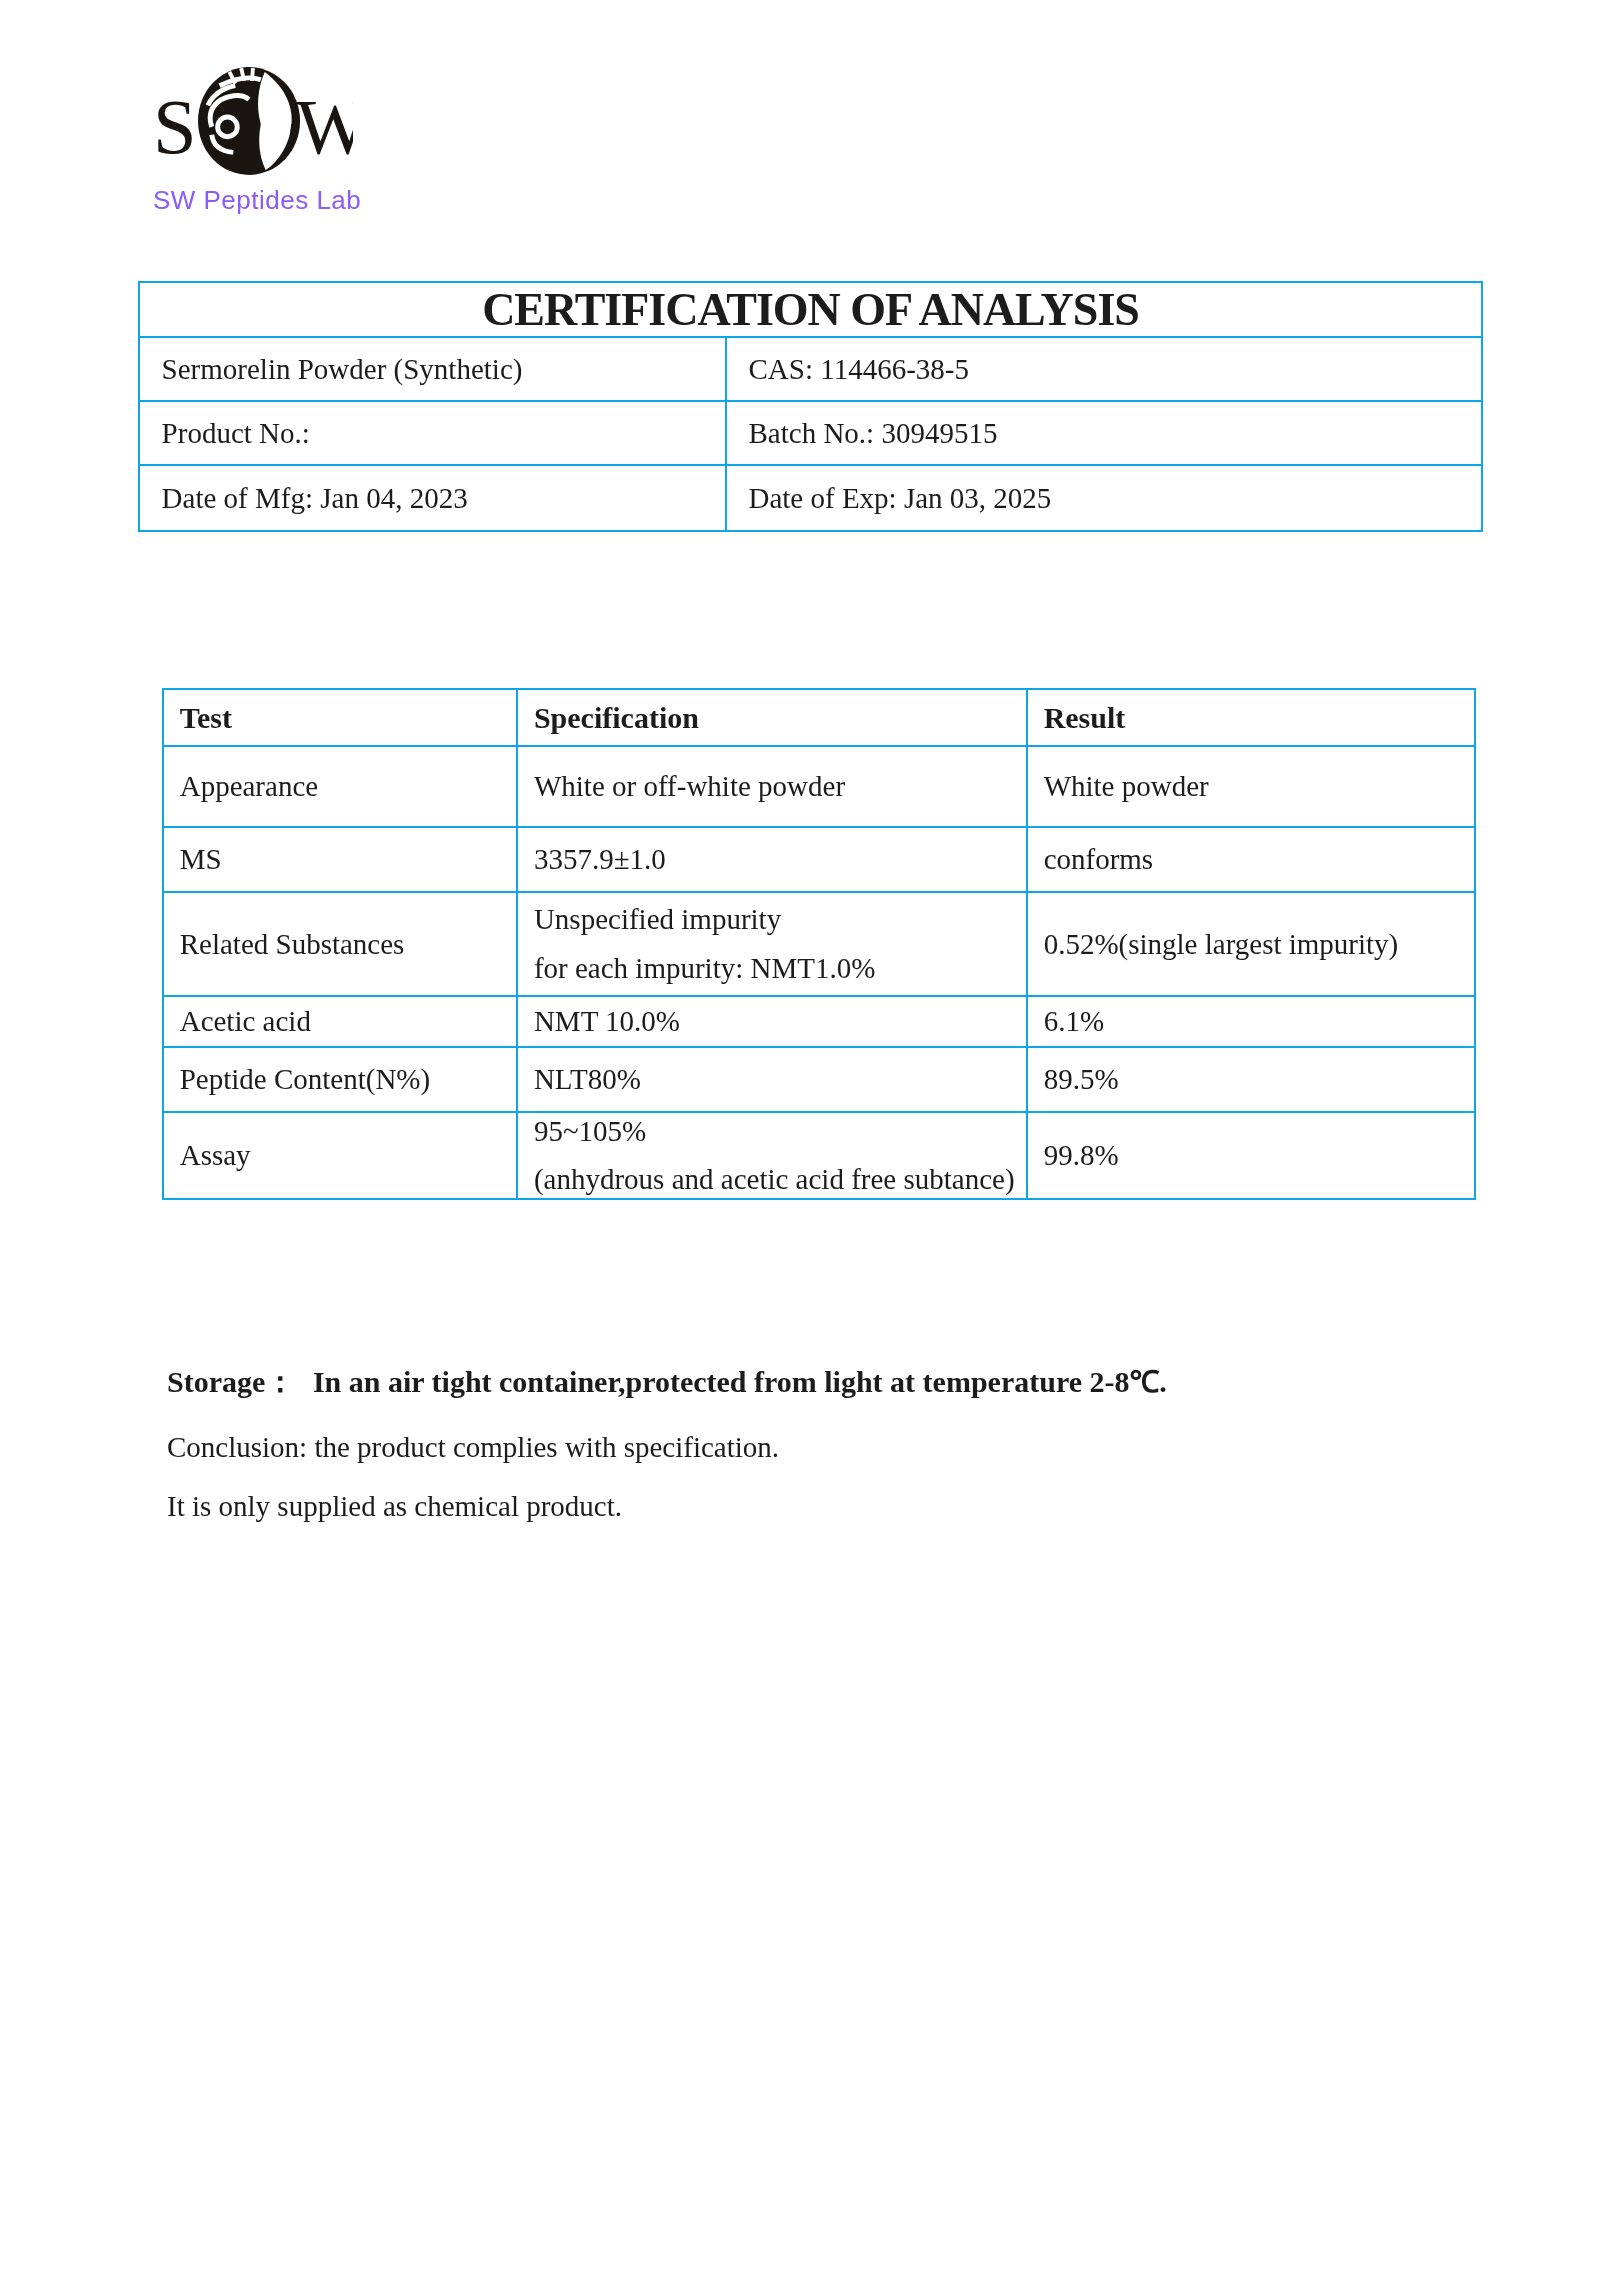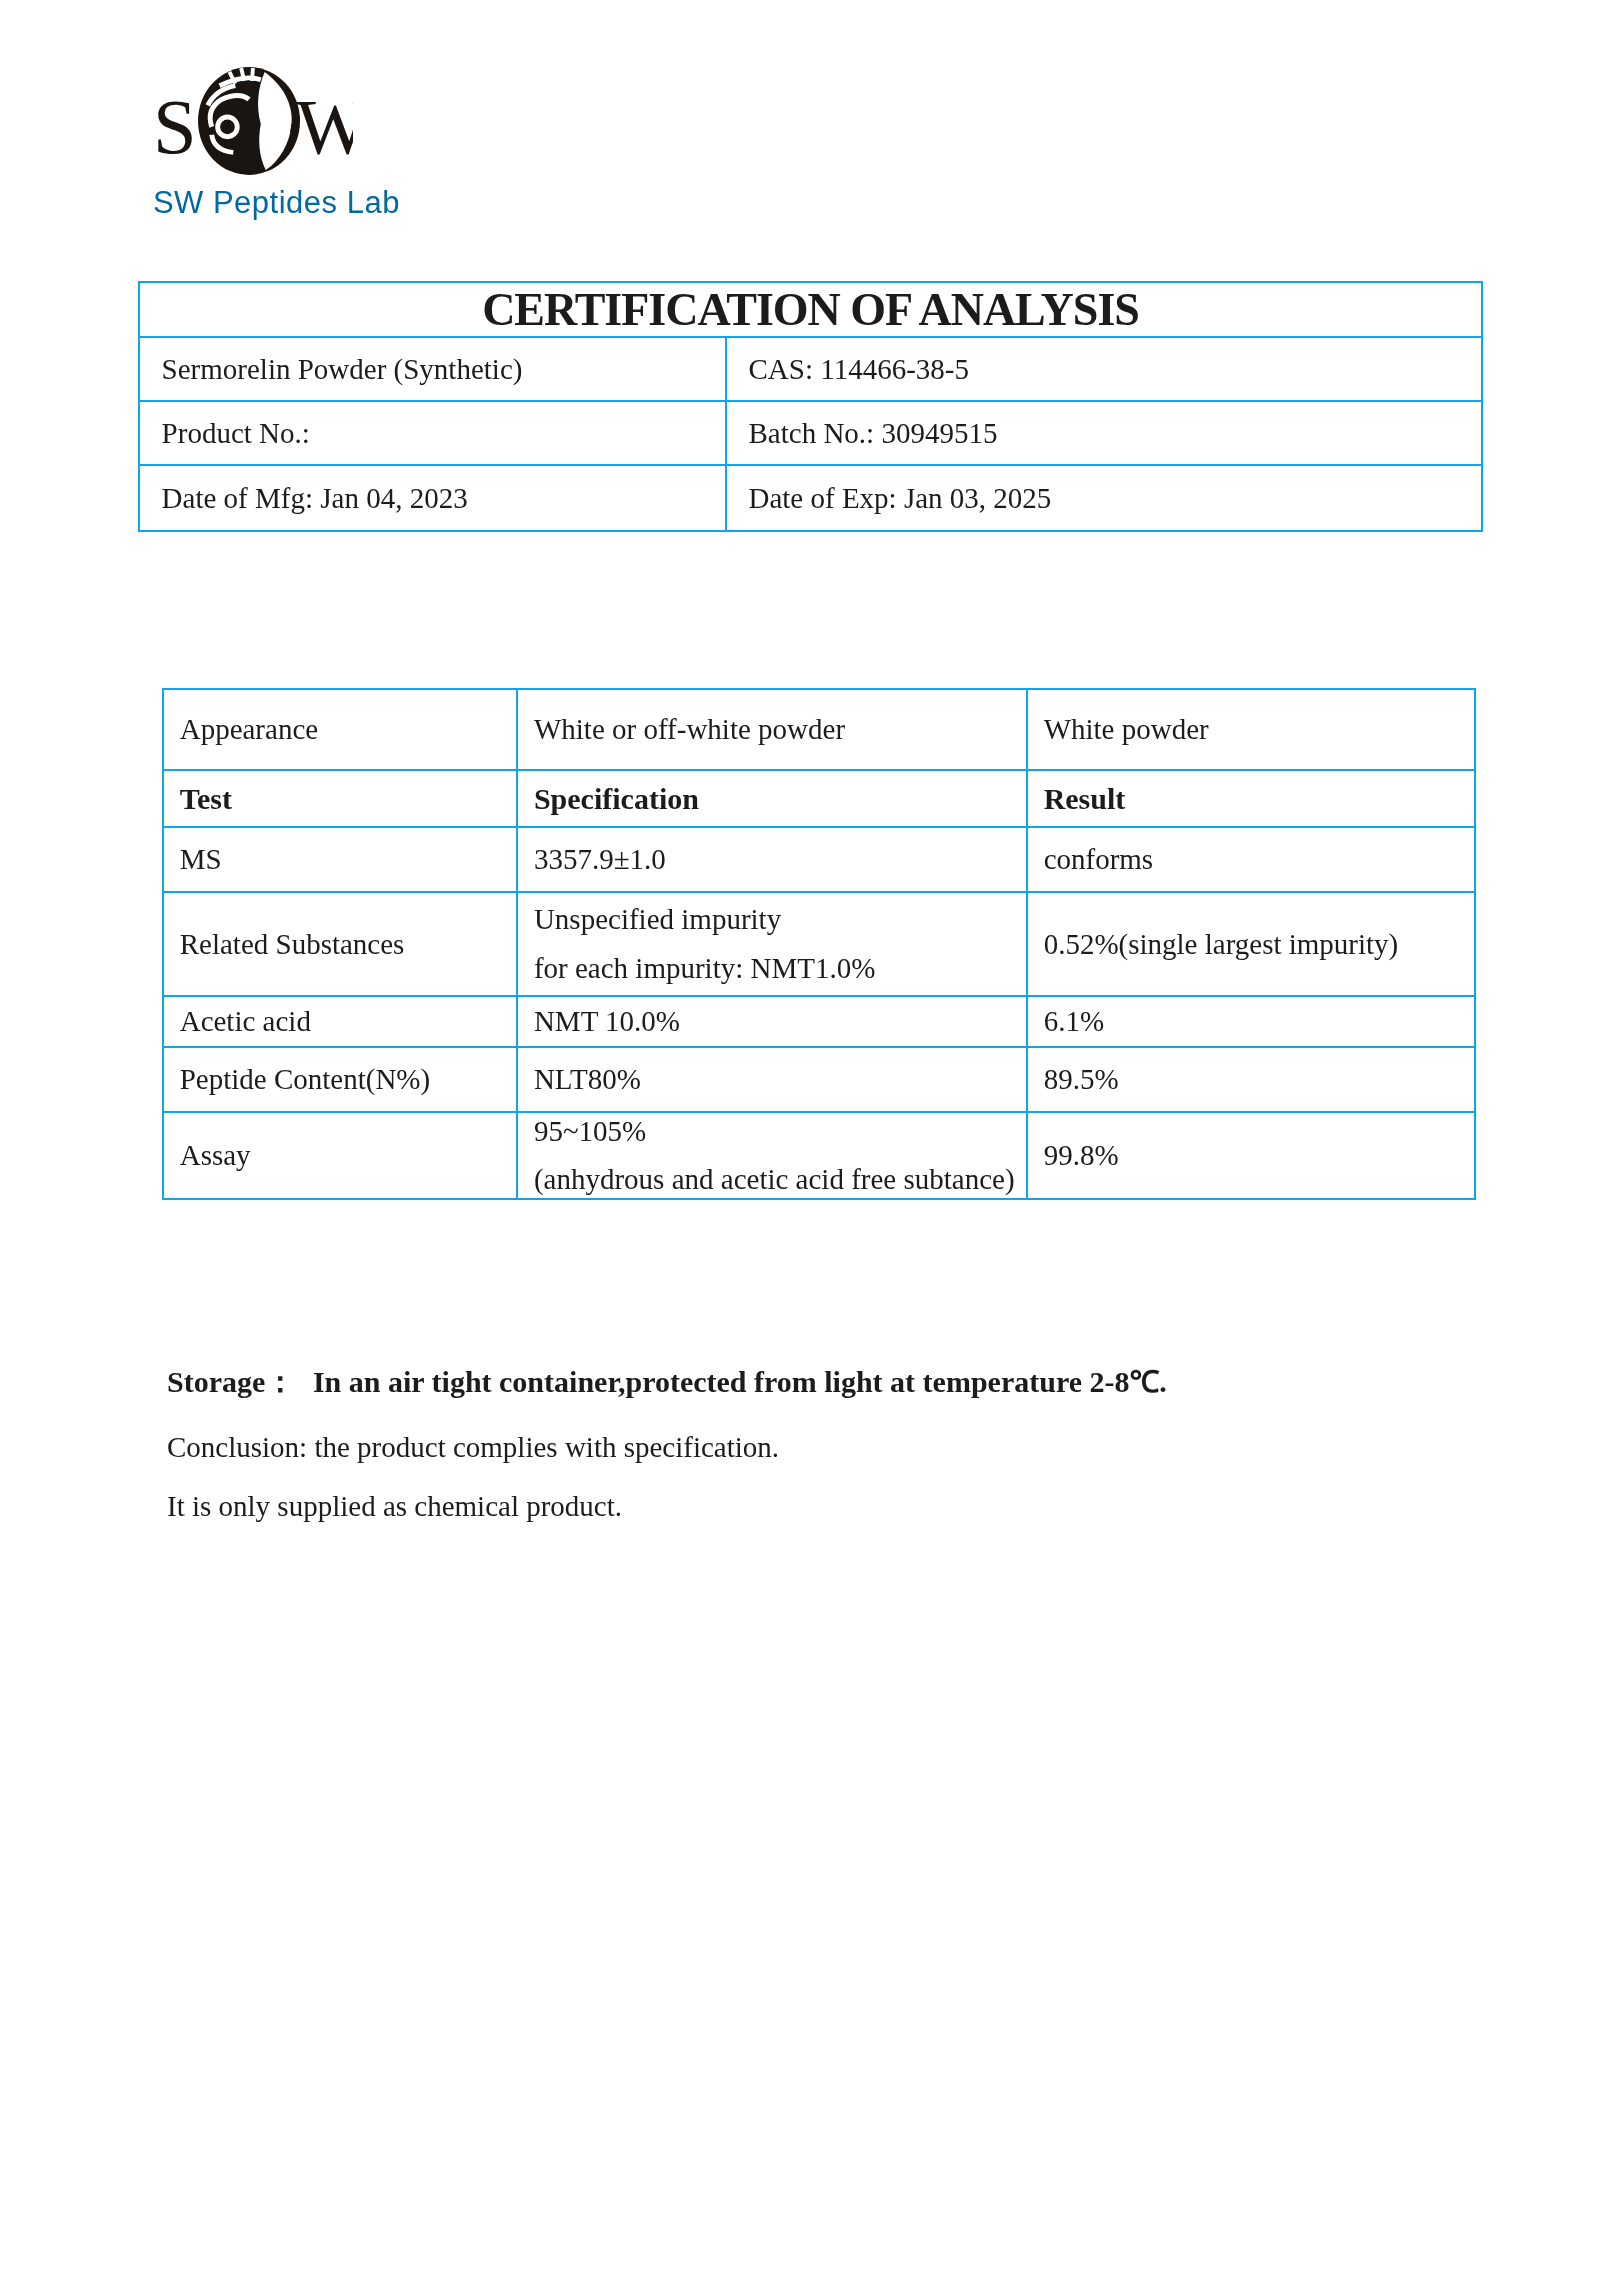--- a/index.html
+++ b/index.html
@@ -7,21 +7,21 @@
     position:relative; width:1621px; height:2293px; background:#ffffff;
     font-family:"Liberation Serif", serif; color:#1c1c1c; overflow:hidden;
   }
 
   
   .logo { position:absolute; left:147px; top:65px; }
   .logo-mark { width:206px; height:112px; }
   .logo-text {
     margin-top:7.8px; margin-left:5.9px;
     font-family:"Liberation Sans", sans-serif;
-    font-size:31px; color:#0369a1; letter-spacing:0.5px;
+    font-size:26px; color:#8b5cf6; letter-spacing:0.5px;
   }
 
   
   table { border-collapse:collapse; table-layout:fixed; position:absolute; background:#fff; }
   td, th {
     border:2px solid #0ea5e9;
     vertical-align:middle;
     font-size:29px; font-weight:normal; text-align:left;
     padding:0 7.8px 0 21.6px;
     overflow:hidden;
@@ -98,32 +98,32 @@
   </tbody>
     </table>
 
   <table class="test-table">
     <colgroup>
         <col style="width:27%">
         <col style="width:38.85%">
         <col>
       </colgroup>
     <tbody>
-        <tr style="height:81px">
+        <tr style="height:57px">
+      <th>Test</th>
+      <th>Specification</th>
+      <th>Result</th>
+    </tr>
+    <tr style="height:81px">
       <td>Appearance</td>
       <td>
         <div class="spec-line">White or off-white powder</div>
 
       </td>
       <td>White powder</td>
-    </tr>
-    <tr style="height:57px">
-      <th>Test</th>
-      <th>Specification</th>
-      <th>Result</th>
     </tr>
     <tr style="height:65px">
       <td>MS</td>
       <td>
         <div class="spec-line">3357.9±1.0</div>
 
       </td>
       <td>conforms</td>
     </tr>
     <tr style="height:104px">

